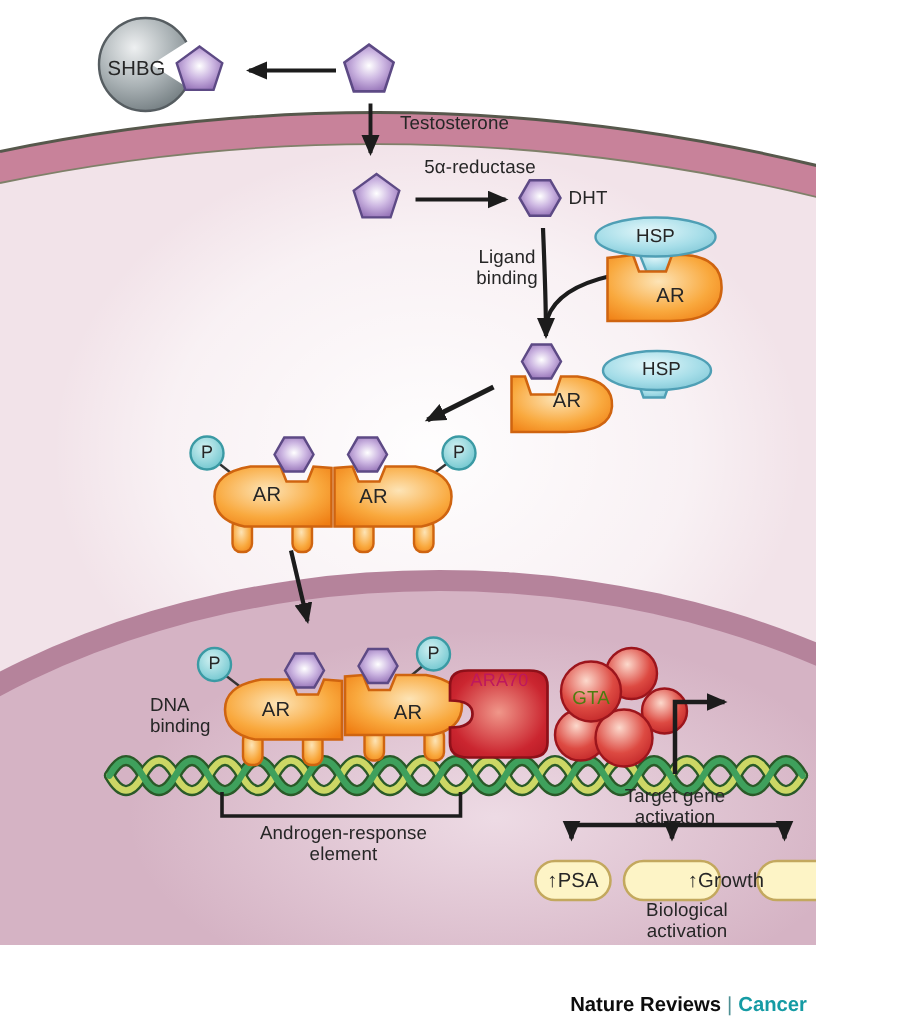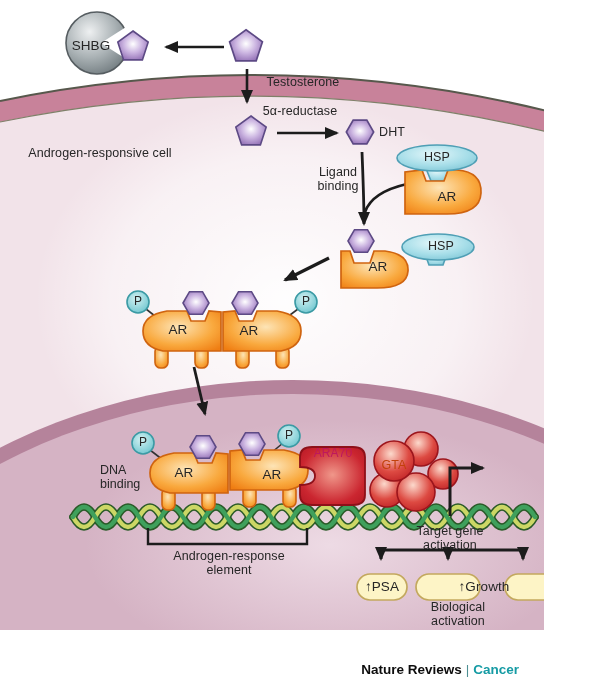--- a/index.html
+++ b/index.html
@@ -13,21 +13,21 @@
     font-size:12.5px;line-height:13.5px;text-align:center;
     white-space:pre-line;color:#262626;letter-spacing:0.1px;
   }
   .lbl-left{
     position:absolute;font-size:12.5px;line-height:13.5px;text-align:left;
     white-space:pre-line;color:#262626;
   }
   .lbl-big{font-size:13.5px;}
   .lbl-sm{font-size:12px;}
   .footer{
-    position:absolute;top:662px;right:25px;font-size:13.5px;font-weight:bold;
+    position:absolute;top:662px;right:6px;font-size:13.5px;font-weight:bold;
     white-space:nowrap;color:#0d0d0d;
   }
   .footer .sep{color:#4d8f93;font-weight:normal;padding:0 4px;}
   .footer .journal{color:#159ba4;}
 </style>
 </head>
 <body>
 
 <div class="fig">
 
@@ -201,43 +201,42 @@
 
   <g stroke="#c3a85e" stroke-width="1.7">
     <rect x="357" y="574" width="50" height="26" rx="13" fill="#fdf4c6"></rect>
     <rect x="416" y="574" width="64" height="26" rx="13" fill="#fdf4c6"></rect>
     <rect x="505" y="574" width="62" height="26" rx="13" fill="#fdf4c6"></rect>
   </g>
 </svg>
 
 <div class="lbl lbl-big" style="left:91px;top:46px;">SHBG</div>
 <div class="lbl" style="left:303px;top:50px;margin-top:33px;">Testosterone</div>
-<div class="lbl" style="left:100px;top:154px;">Androgen-responsive cell</div>
-<div class="lbl" style="left:300px;top:112px;">5α-reductase</div>
+<div class="lbl" style="left:320px;top:112px;">5α-reductase</div>
 <div class="lbl" style="left:392px;top:133px;">DHT</div>
 <div class="lbl" style="left:338px;top:179px;">Ligand
 binding</div>
 <div class="lbl" style="left:437px;top:158px;">HSP</div>
 <div class="lbl lbl-big" style="left:447px;top:197px;">AR</div>
 <div class="lbl" style="left:441px;top:247px;">HSP</div>
 <div class="lbl lbl-big" style="left:378px;top:267px;">AR</div>
 
 <div class="lbl lbl-sm" style="left:138px;top:302px;">P</div>
 <div class="lbl lbl-sm" style="left:306px;top:302px;">P</div>
 <div class="lbl lbl-big" style="left:178px;top:330px;">AR</div>
 <div class="lbl lbl-big" style="left:249px;top:331px;">AR</div>
 
 <div class="lbl-left" style="left:100px;top:464px;">DNA
 binding</div>
 <div class="lbl lbl-sm" style="left:143px;top:443px;">P</div>
 <div class="lbl lbl-sm" style="left:289px;top:436px;">P</div>
 <div class="lbl lbl-big" style="left:184px;top:473px;">AR</div>
 <div class="lbl lbl-big" style="left:272px;top:475px;">AR</div>
 <div class="lbl lbl-sm" style="left:333px;top:454px;color:#be185d;">ARA70</div>
-<div class="lbl" style="left:394px;top:466px;color:#c2410c;">GTA</div>
+<div class="lbl" style="left:394px;top:466px;color:#4d7c0f;">GTA</div>
 
 <div class="lbl" style="left:229px;top:563px;">Androgen-response
 element</div>
 <div class="lbl" style="left:450px;top:538px;">Target gene activation</div>
 
 <div class="lbl lbl-big" style="left:382px;top:587px;">↑PSA</div>
 <div class="lbl lbl-big" style="left:448px;top:587px;margin-left:36px;">↑Growth</div>
 <div class="lbl lbl-big" style="left:556px;top:587px;margin-left:28px;">↑Survival</div>
 <div class="lbl" style="left:458px;top:614px;">Biological activation</div>
 

